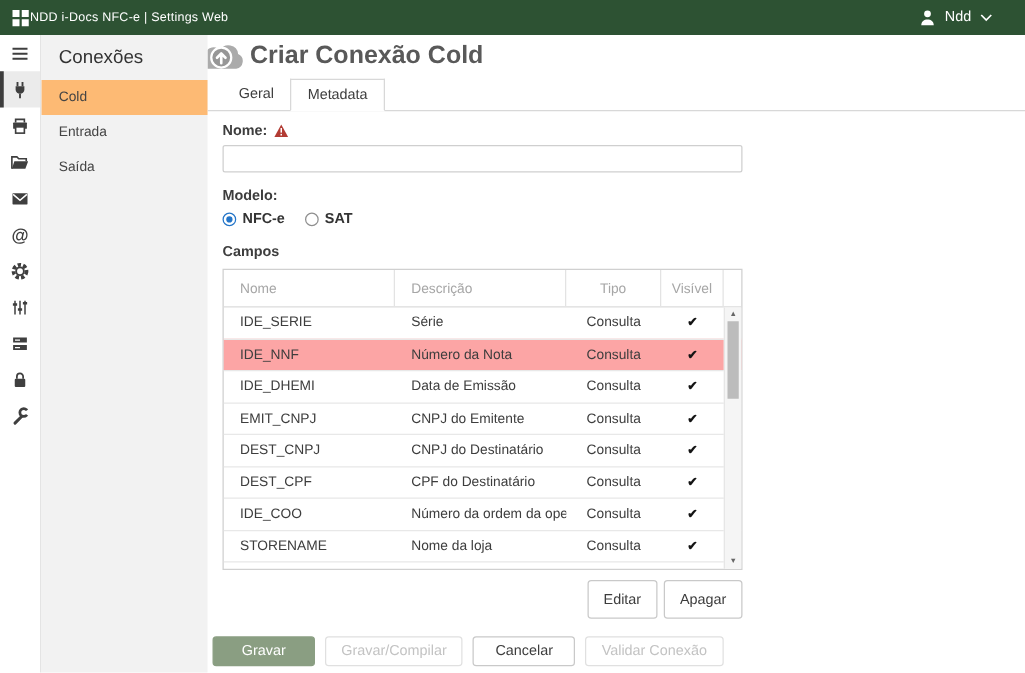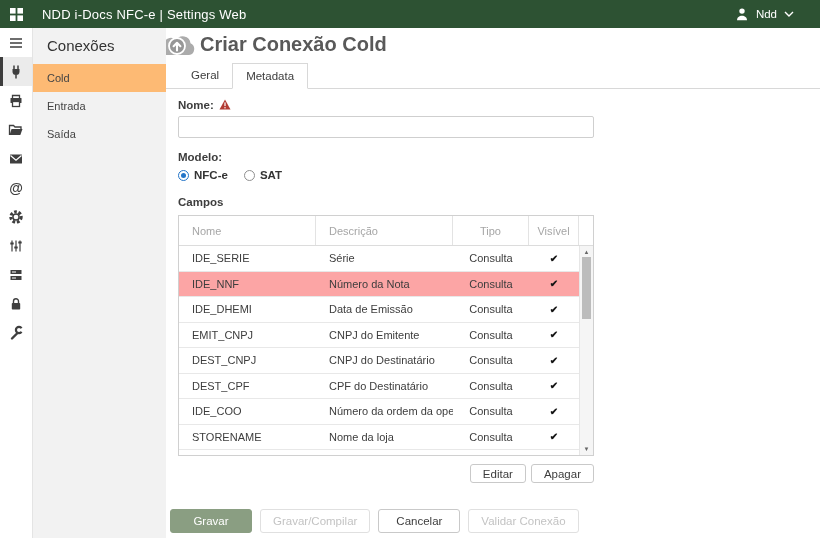--- a/index.html
+++ b/index.html
@@ -3,21 +3,21 @@
 <meta charset="utf-8">
 <style>
   html,body{margin:0;padding:0}
   body{width:820px;height:538px;position:relative;overflow:hidden;background:#fff;
        font-family:"Liberation Sans",sans-serif;-webkit-font-smoothing:antialiased}
 
   
   .topbar{position:absolute;top:0;left:0;right:0;height:28px;background:#2d5233;
           display:flex;align-items:center;color:#fff;z-index:10}
   .logo{margin-left:9px;display:flex;align-items:center;cursor:pointer}
-  .topbar-title{margin-left:18px;font-size:13px;letter-spacing:.2px}
+  .topbar-title{font-size:10px;letter-spacing:.2px}
   .user-area{margin-left:auto;margin-right:26px;display:flex;align-items:center;gap:7px;
              font-size:11.5px;cursor:pointer}
 
   
   .rail{position:absolute;top:28px;left:0;width:33px;bottom:0;background:#fff;
         border-right:1px solid #e4e4e4;box-sizing:border-box;z-index:5}
   .rail-item{height:29px;display:flex;align-items:center;justify-content:center;cursor:pointer}
   .rail-item.active{background:#ebebeb;box-shadow:inset 3px 0 0 #3d3d3d}
   .rail-icon{display:flex;align-items:center;justify-content:center}
   .rail-icon .at{font-size:14px;font-weight:bold;color:#3f3f3f;line-height:16px}
@@ -72,21 +72,21 @@
   .check{font-size:10px;color:#141414;font-weight:bold}
 
   .sbar{position:absolute;top:30px;right:0;bottom:0;width:14px;background:#f5f5f5;
         border-left:1px solid #e6e6e6;box-sizing:border-box}
   .sb-up,.sb-dn{position:absolute;left:0;right:0;text-align:center;font-size:6px;color:#666;cursor:pointer}
   .sb-up{top:3px}.sb-dn{bottom:3px}
   .sb-thumb{position:absolute;top:11px;left:2px;width:9px;height:62px;background:#bcbcbc;cursor:pointer}
 
   .table-actions{display:flex;justify-content:flex-end;gap:5px;margin-top:8px;width:416px}
 
-  .btn{height:19px;padding:0 12px;background:#fff;border:1px solid #c9c9c9;border-radius:3px;
+  .btn{height:31px;padding:0 12px;background:#fff;border:1px solid #c9c9c9;border-radius:3px;
        font-size:11.5px;color:#3d3d3d;font-family:inherit;cursor:pointer}
   .actions{position:absolute;left:4px;bottom:5px;display:flex;gap:8px}
   .actions .btn{min-width:82px;height:24px}
   .btn.primary{background:#8a9e82;border-color:#8a9e82;color:#fff}
   .btn.disabled{color:#c3c3c3;border-color:#e0e0e0}
 </style>
 </head>
 <body>
 
 <div class="topbar">

